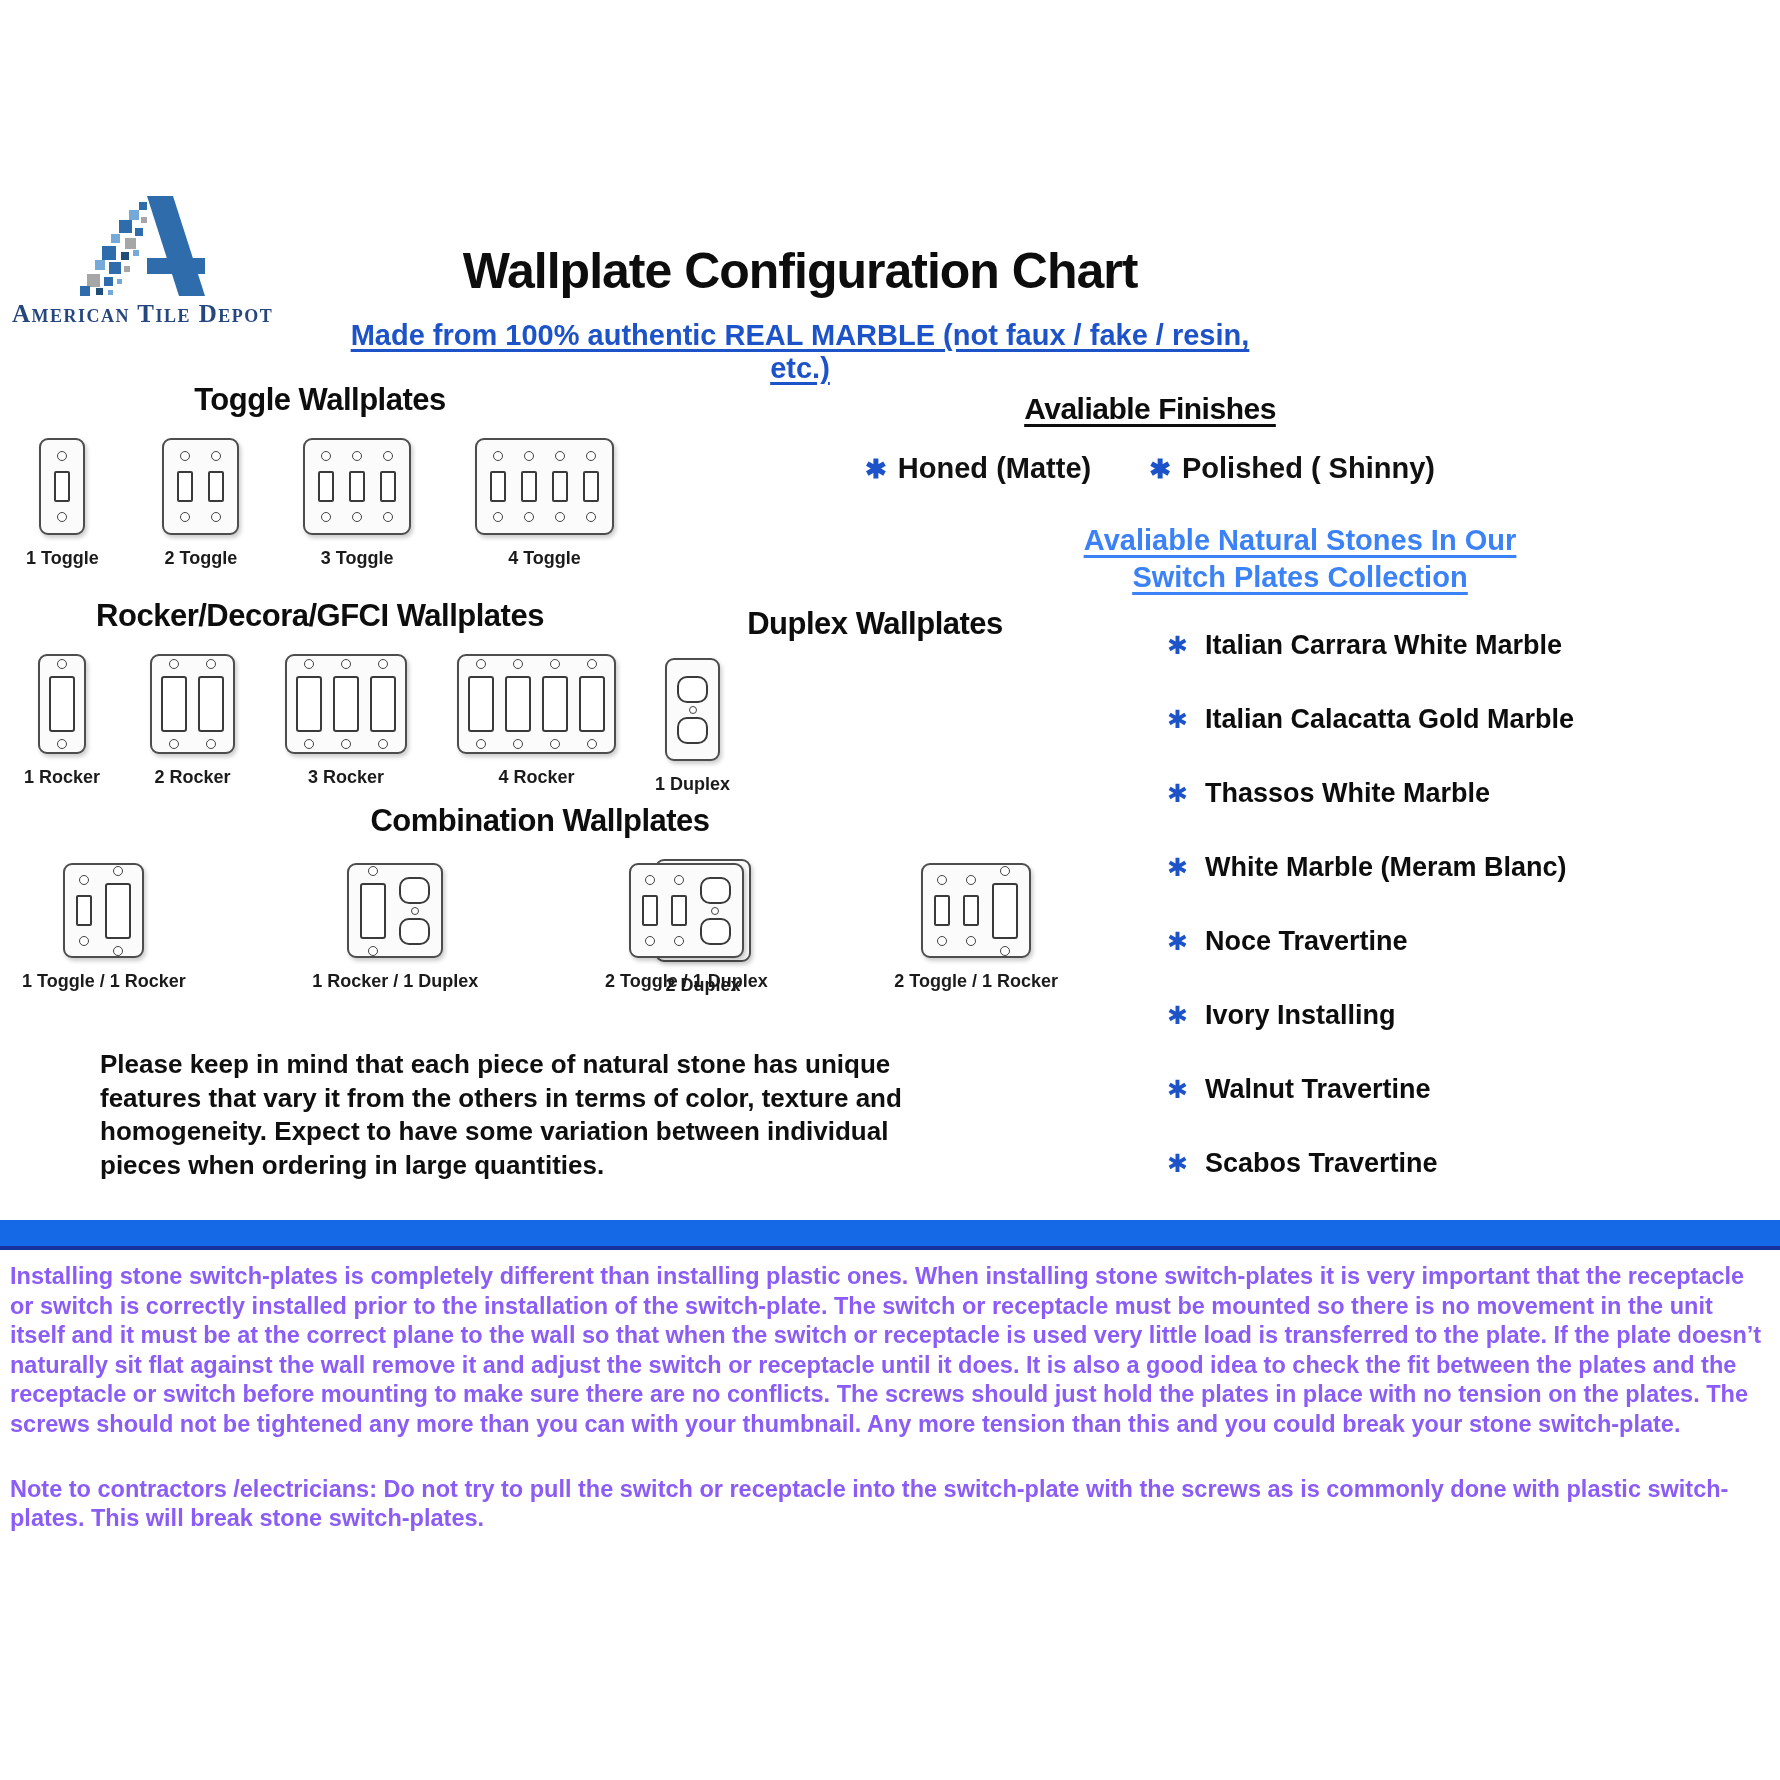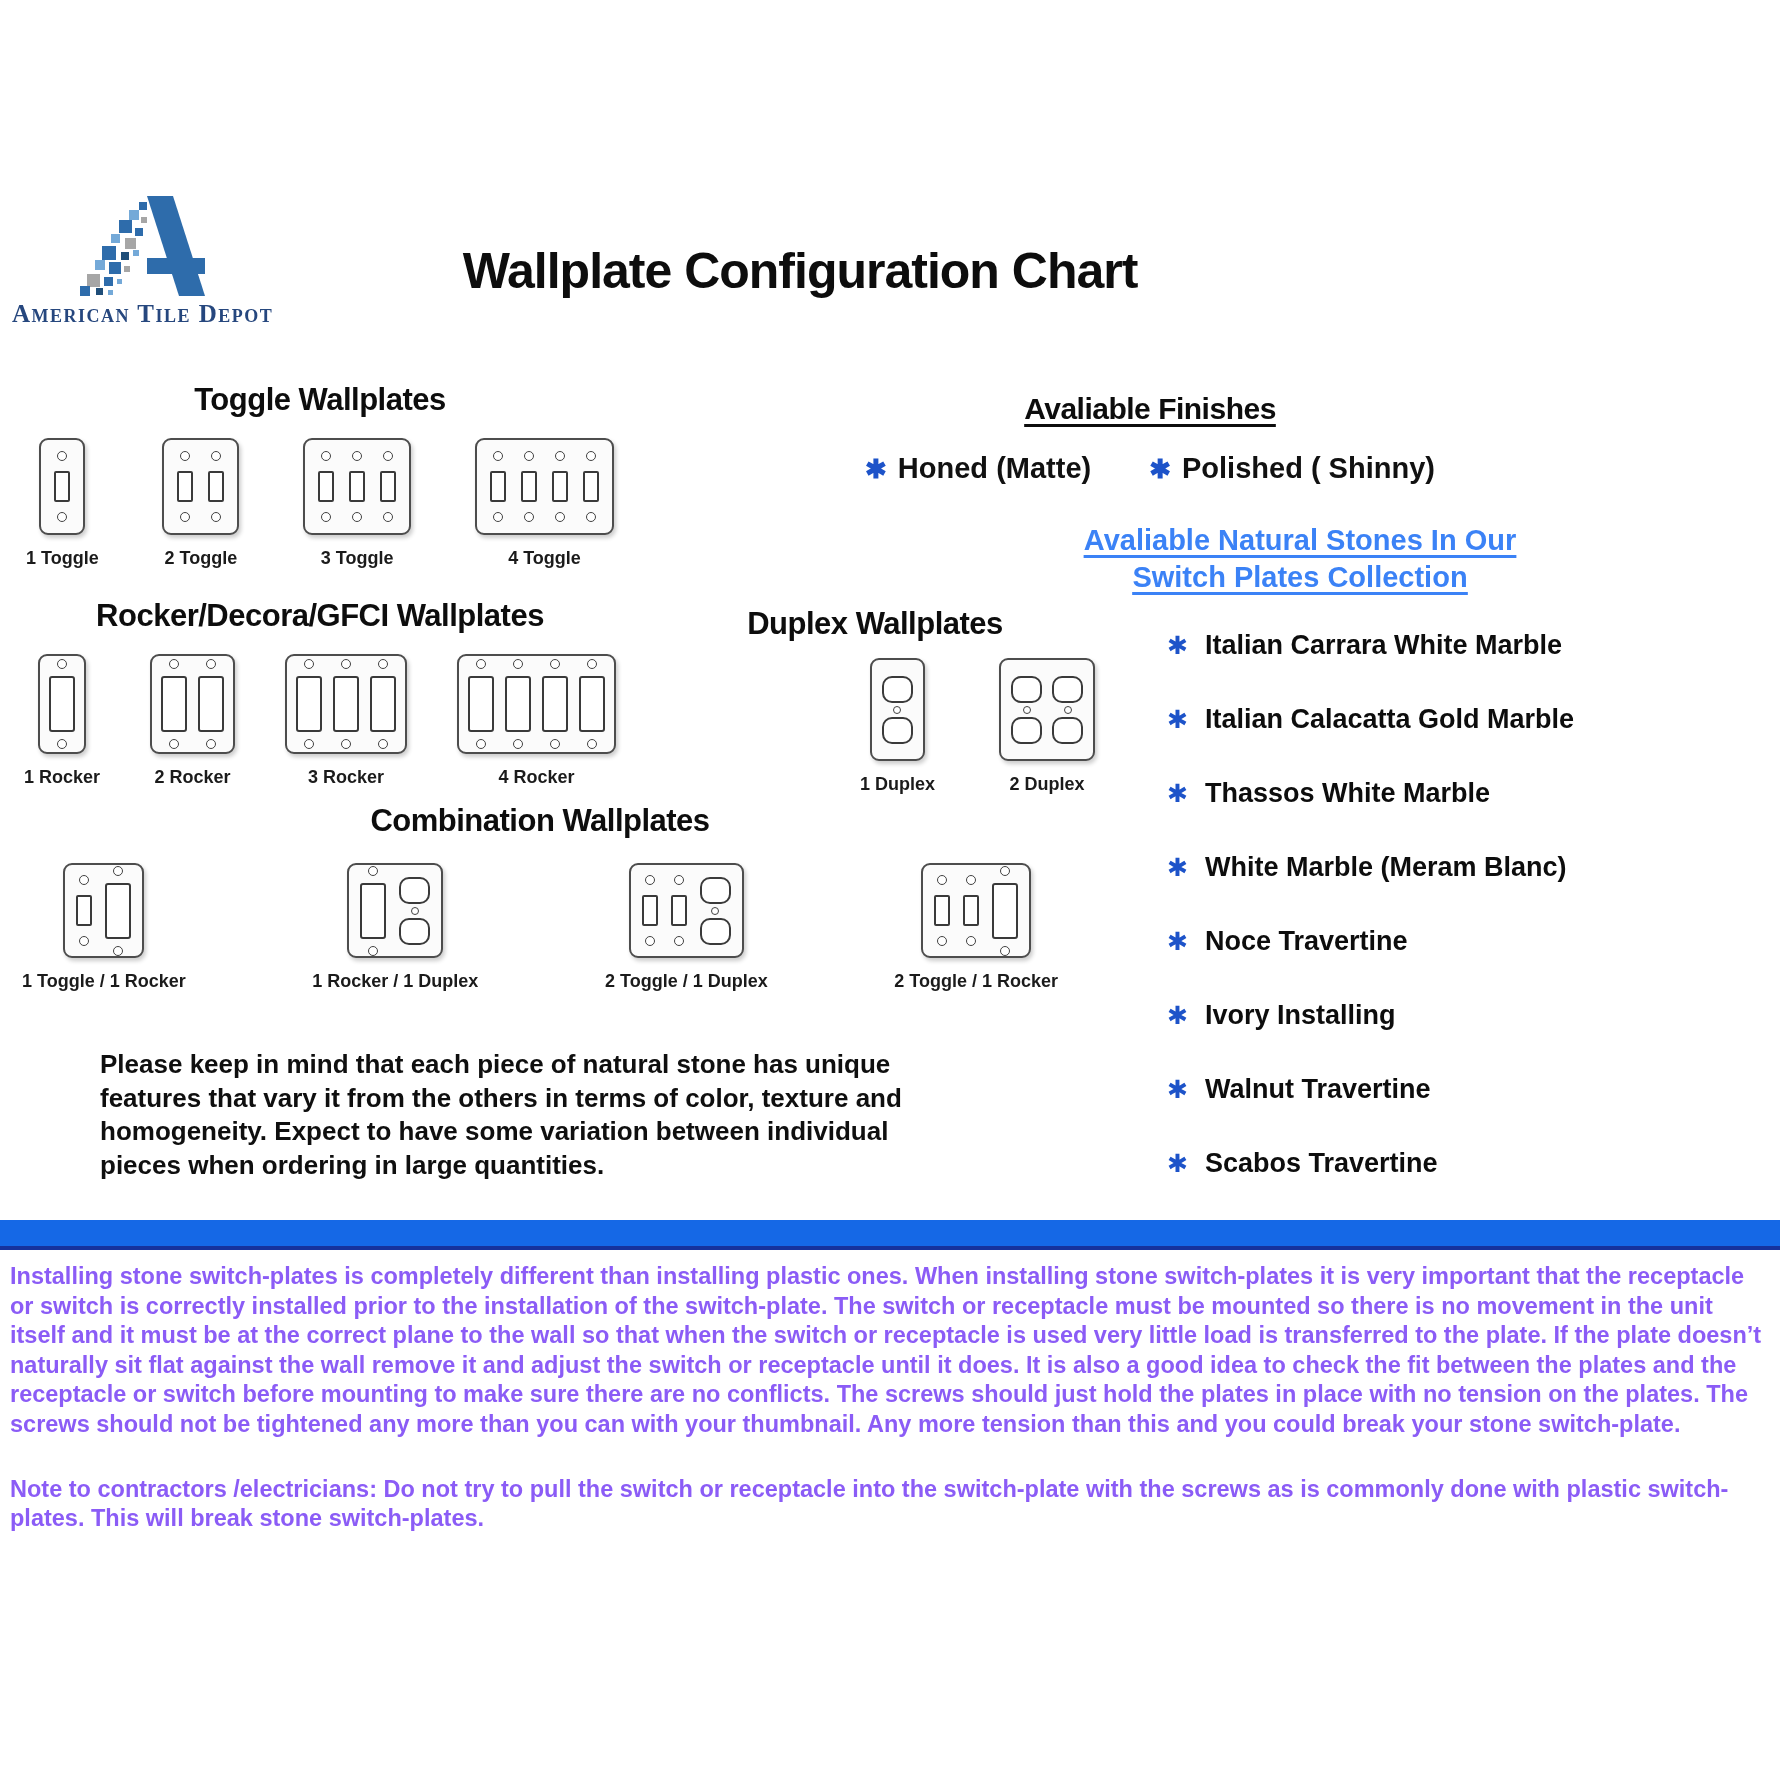--- a/index.html
+++ b/index.html
@@ -60,21 +60,21 @@
   .row-toggle .plate{height:97px;padding:0 13px;gap:15px;}
   .row-rocker .plate{height:100px;padding:0 9px;gap:11px;}
   .row-duplex .plate{height:103px;padding:0 10px;gap:10px;}
   .row-combo  .plate{height:95px;padding:0 11px;gap:13px;}
   
   .toggle-section{position:absolute;left:20px;top:382px;width:600px;}
   .toggle-section .plates-row{margin-top:20px;justify-content:space-between;padding:0 6px;gap:24px;}
   .rocker-section{position:absolute;left:20px;top:598px;width:600px;}
   .rocker-section .plates-row{margin-top:20px;justify-content:space-between;padding:0 4px;}
   .duplex-section{position:absolute;left:655px;top:606px;width:440px;}
-  .duplex-section .plates-row{margin-top:16px;justify-content:flex-end;gap:64px;}
+  .duplex-section .plates-row{margin-top:16px;justify-content:space-between;gap:64px;flex-direction:column;}
   .combo-section{position:absolute;left:20px;top:803px;width:1040px;}
   .combo-section .plates-row{margin-top:24px;justify-content:space-between;padding:0 2px;}
   
   .finishes{position:absolute;left:900px;top:392px;width:500px;text-align:center;}
   .finishes h2,.stones-title{font-size:30px;text-decoration:underline;text-decoration-thickness:3px;text-underline-offset:5px;}
   .finishes-row{display:flex;justify-content:center;gap:58px;margin-top:26px;}
   .finish-item{display:flex;align-items:center;font-size:29px;font-weight:700;white-space:nowrap;}
   .star{color:var(--accent-blue,#1d53c9);font-size:26px;margin-right:11px;line-height:1;}
   .stones-title{position:absolute;left:1050px;top:522px;width:500px;text-align:center;
     font-size:29px;font-weight:700;line-height:1.28;color:#3b82f6;}
@@ -126,20 +126,21 @@
       <rect x="70" y="83" width="5" height="5" fill="#74a9d8"></rect>
       <rect x="33" y="90" width="10" height="10" fill="#2e6cab"></rect>
       <rect x="49" y="92" width="7" height="7" fill="#1f4e79"></rect>
       <rect x="61" y="94" width="5" height="5" fill="#74a9d8"></rect>
     </svg>
     <div class="brand">American Tile Depot</div>
   </div>
 
   <div class="title-block">
     <h1>Wallplate Configuration Chart</h1>
+    <div class="subtitle">Made from 100% authentic REAL MARBLE (not faux / fake / resin, etc.)</div>
   </div>
 
   <section class="toggle-section">
     <h2>Toggle Wallplates</h2>
     <div class="plates-row row-toggle">
         <div class="plate-item">
           <div class="plate">
             <div class="slot slot-toggle">
               <span class="screw"></span>
               <span class="toggle-hole"></span>

